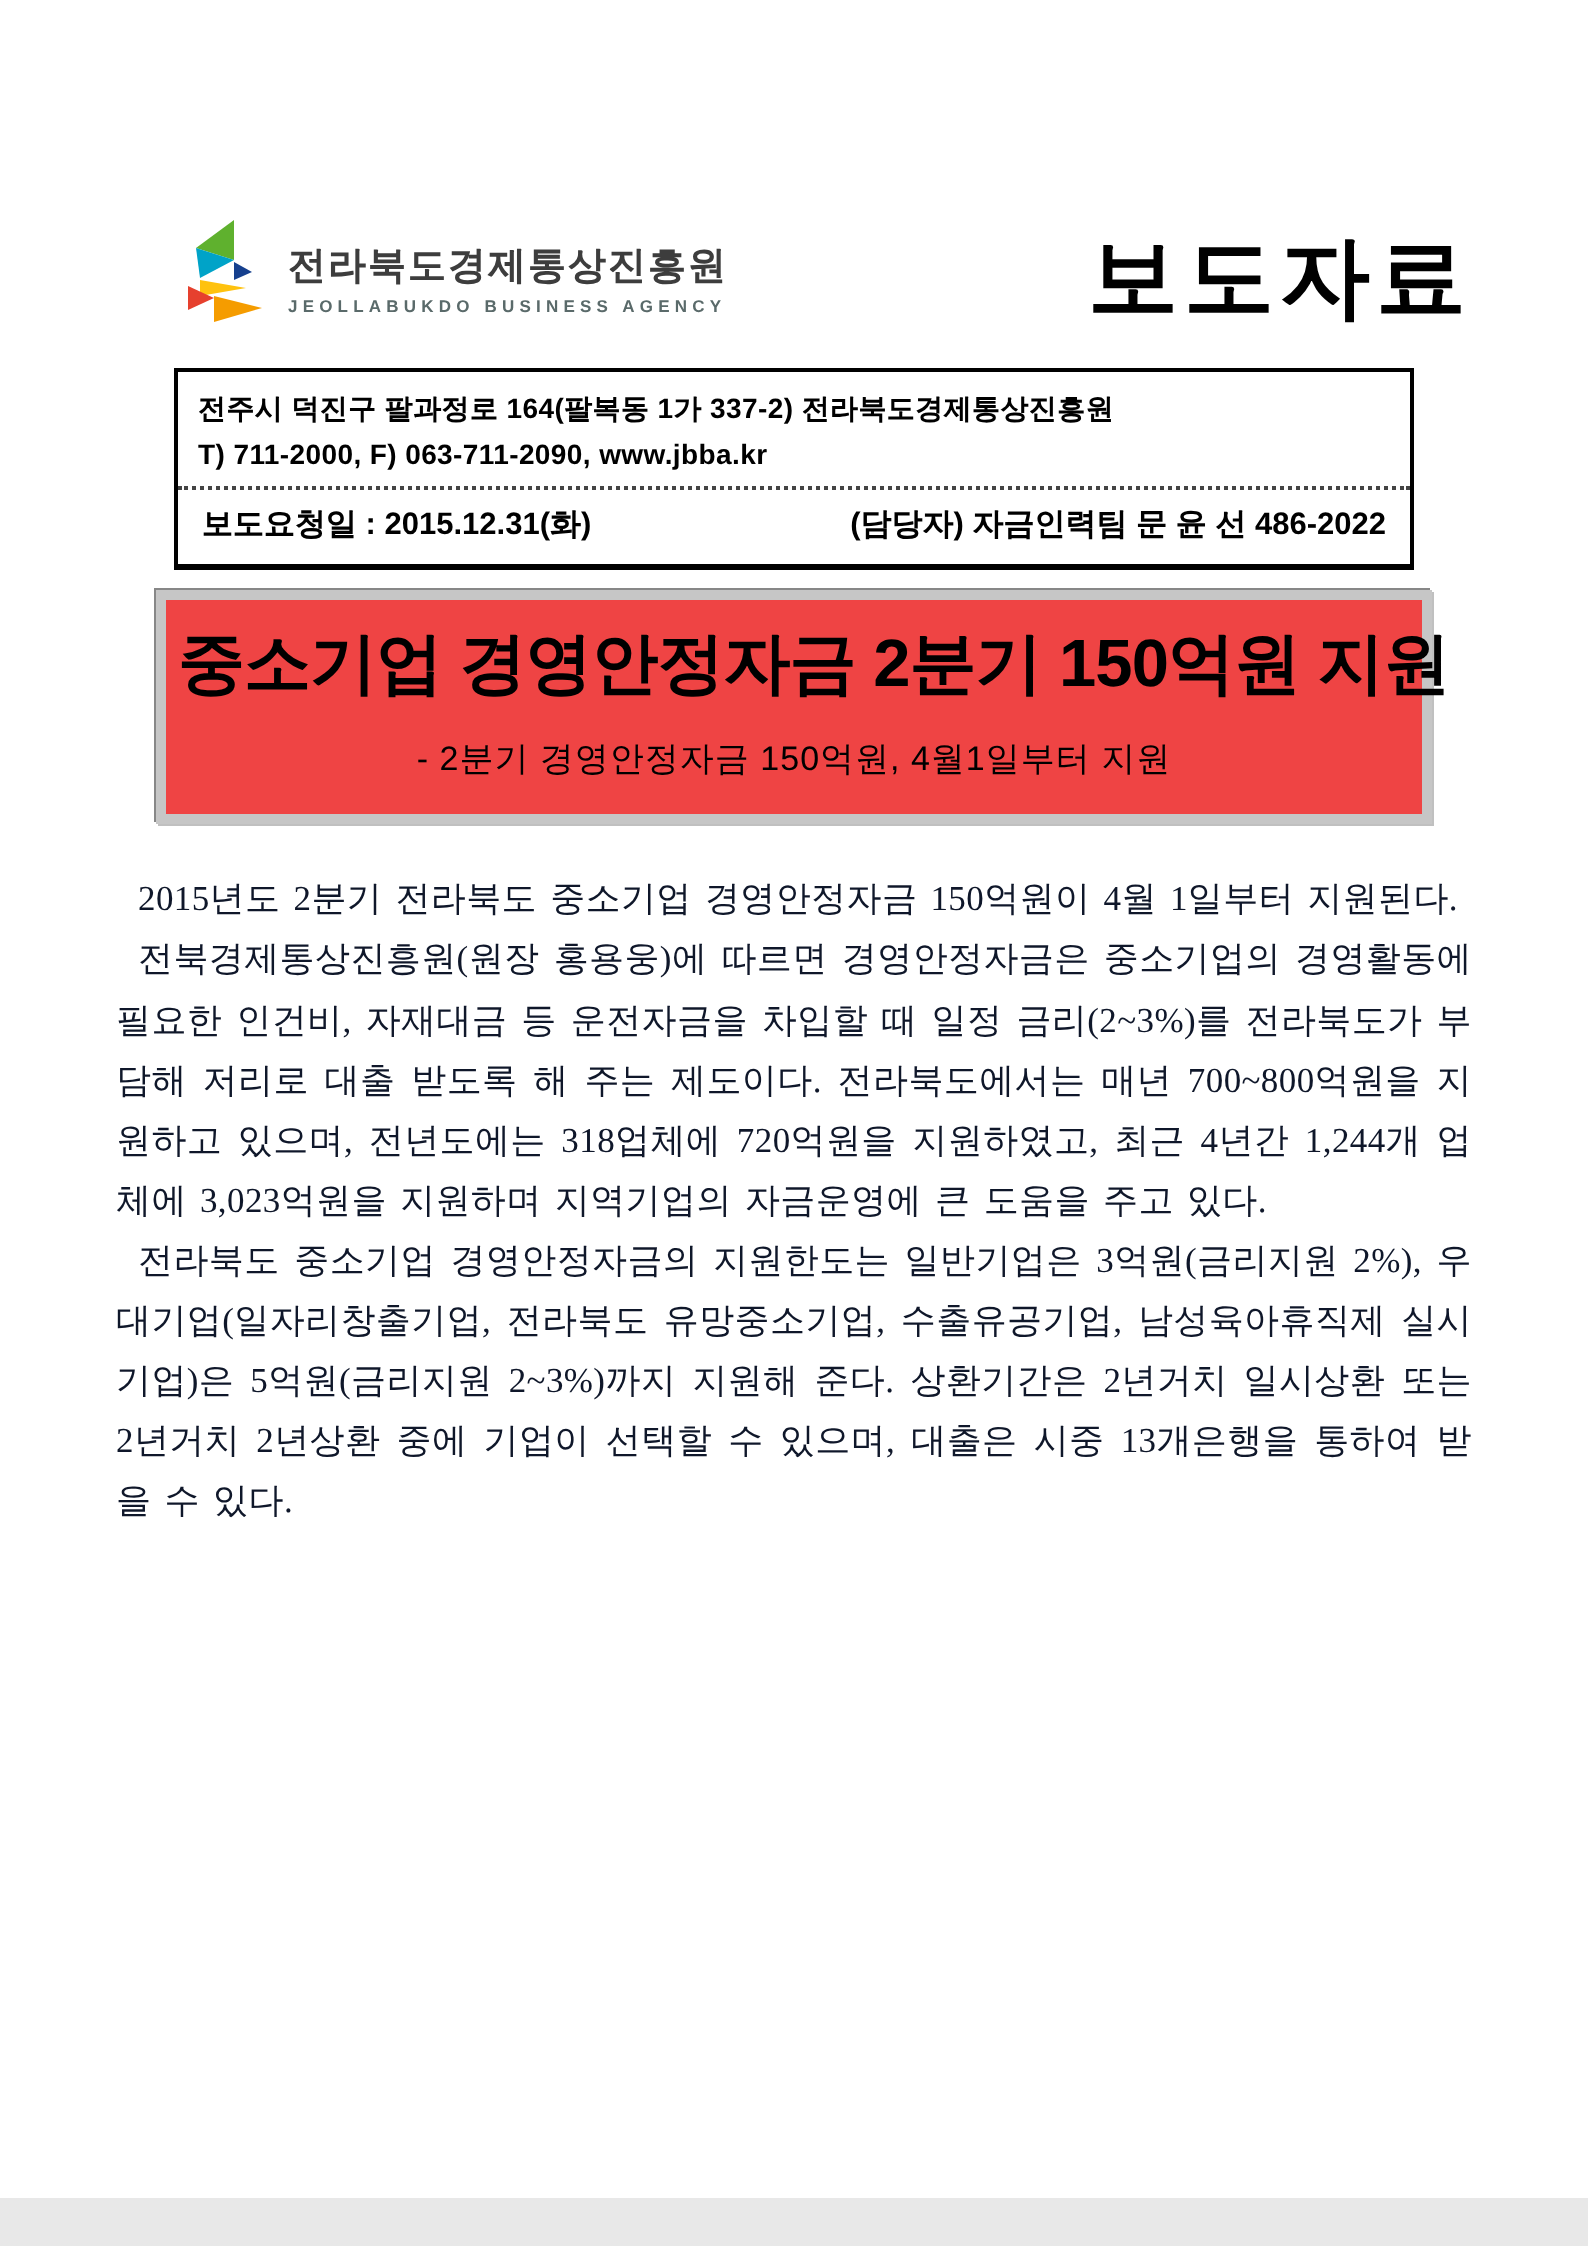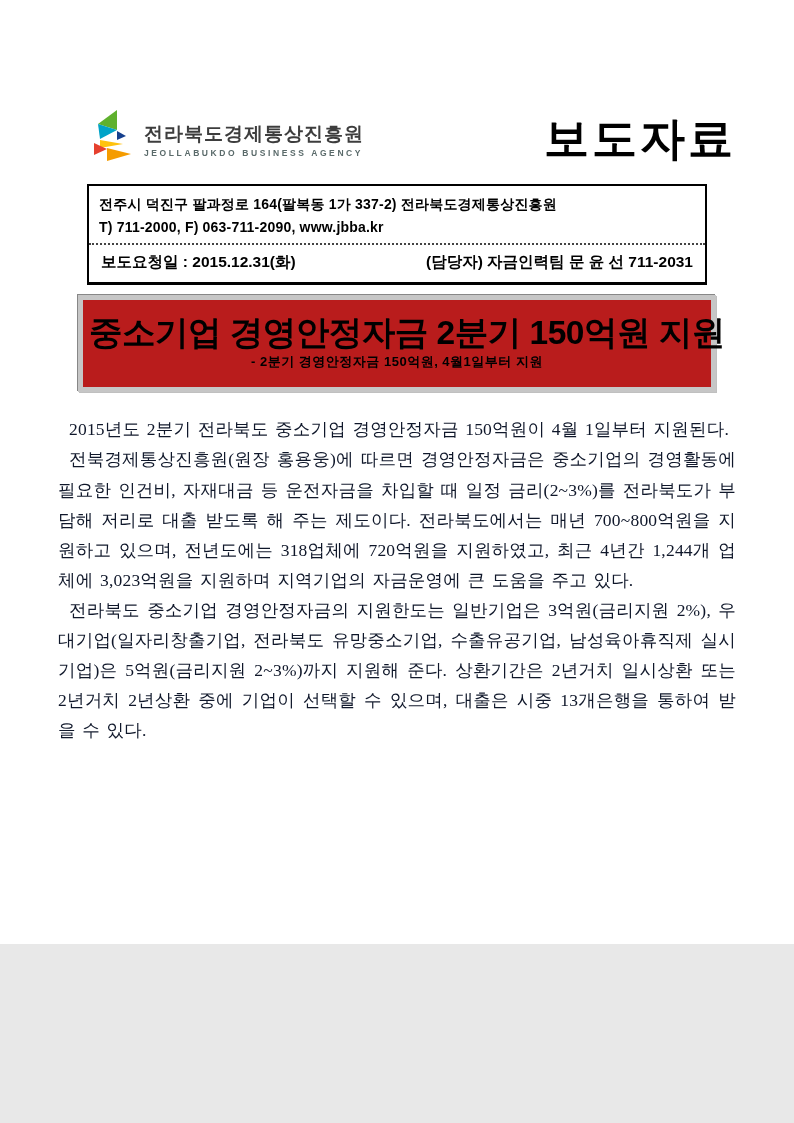--- a/index.html
+++ b/index.html
@@ -1,18 +1,18 @@
 <!DOCTYPE html>
 <html><head>
 <meta charset="utf-8">
 <style>
   * { box-sizing: border-box; }
   html, body { margin: 0; padding: 0; background: #e8e8e8; }
   .page {
-    width: 794px; height: 944px;
+    width: 794px; height: 1099px;
     margin: 0 auto;
     background: #ffffff;
     position: relative;
     overflow: hidden;
     font-family: "Liberation Sans", sans-serif;
     color: #000;
     padding: 110px 58px 0 58px;
   }
 
   
@@ -81,33 +81,34 @@
   }
 
   
   .headline-box {
     width: 638px;
     margin: 10px auto 0 auto;
     border: 5px solid #c6c6c6;
     box-shadow: -1px -1px 0 #878787, 1px 1px 0 #c0c0c0;
     text-align: center;
     padding: 13px 6px 16px 6px;
-    background: #b91c1c;
+    background: #ef4444;
   }
   .headline-title {
     font-size: 33.5px;
     font-weight: 900;
     letter-spacing: -0.5px;
     line-height: 1.2;
     margin: 0;
     white-space: nowrap;
   }
   .headline-subtitle {
-    font-size: 13px;
-    font-weight: 700;
+    margin-top: 15px;
+    font-size: 17px;
+    font-weight: 400;
     letter-spacing: 0.5px;
   }
 
   
   .body-text {
     margin-top: 22px;
     font-family: "Liberation Serif", "DejaVu Serif", serif;
     font-size: 17.5px;
     line-height: 1.72;
     text-align: justify;
@@ -142,21 +143,21 @@
     </div>
     <div class="doc-type">보도자료</div>
   </div>
 
   <div class="info-box">
     <div class="info-line">전주시 덕진구 팔과정로 164(팔복동 1가 337-2) 전라북도경제통상진흥원</div>
     <div class="info-line">T) 711-2000,  F) 063-711-2090, www.jbba.kr</div>
     <div class="dotted-sep"></div>
     <div class="request-row">
       <span>보도요청일 : 2015.12.31(화)</span>
-      <span>(담당자) 자금인력팀 문 윤 선  711-2031</span>
+      <span>(담당자) 자금인력팀 문 윤 선  486-2022</span>
     </div>
   </div>
 
   <div class="headline-box">
     <h1 class="headline-title">중소기업 경영안정자금 2분기 150억원 지원</h1>
     <div class="headline-subtitle">- 2분기 경영안정자금 150억원, 4월1일부터 지원</div>
   </div>
 
   <div class="body-text">
     <p>2015년도 2분기 전라북도 중소기업 경영안정자금 150억원이 4월 1일부터 지원된다.</p>

